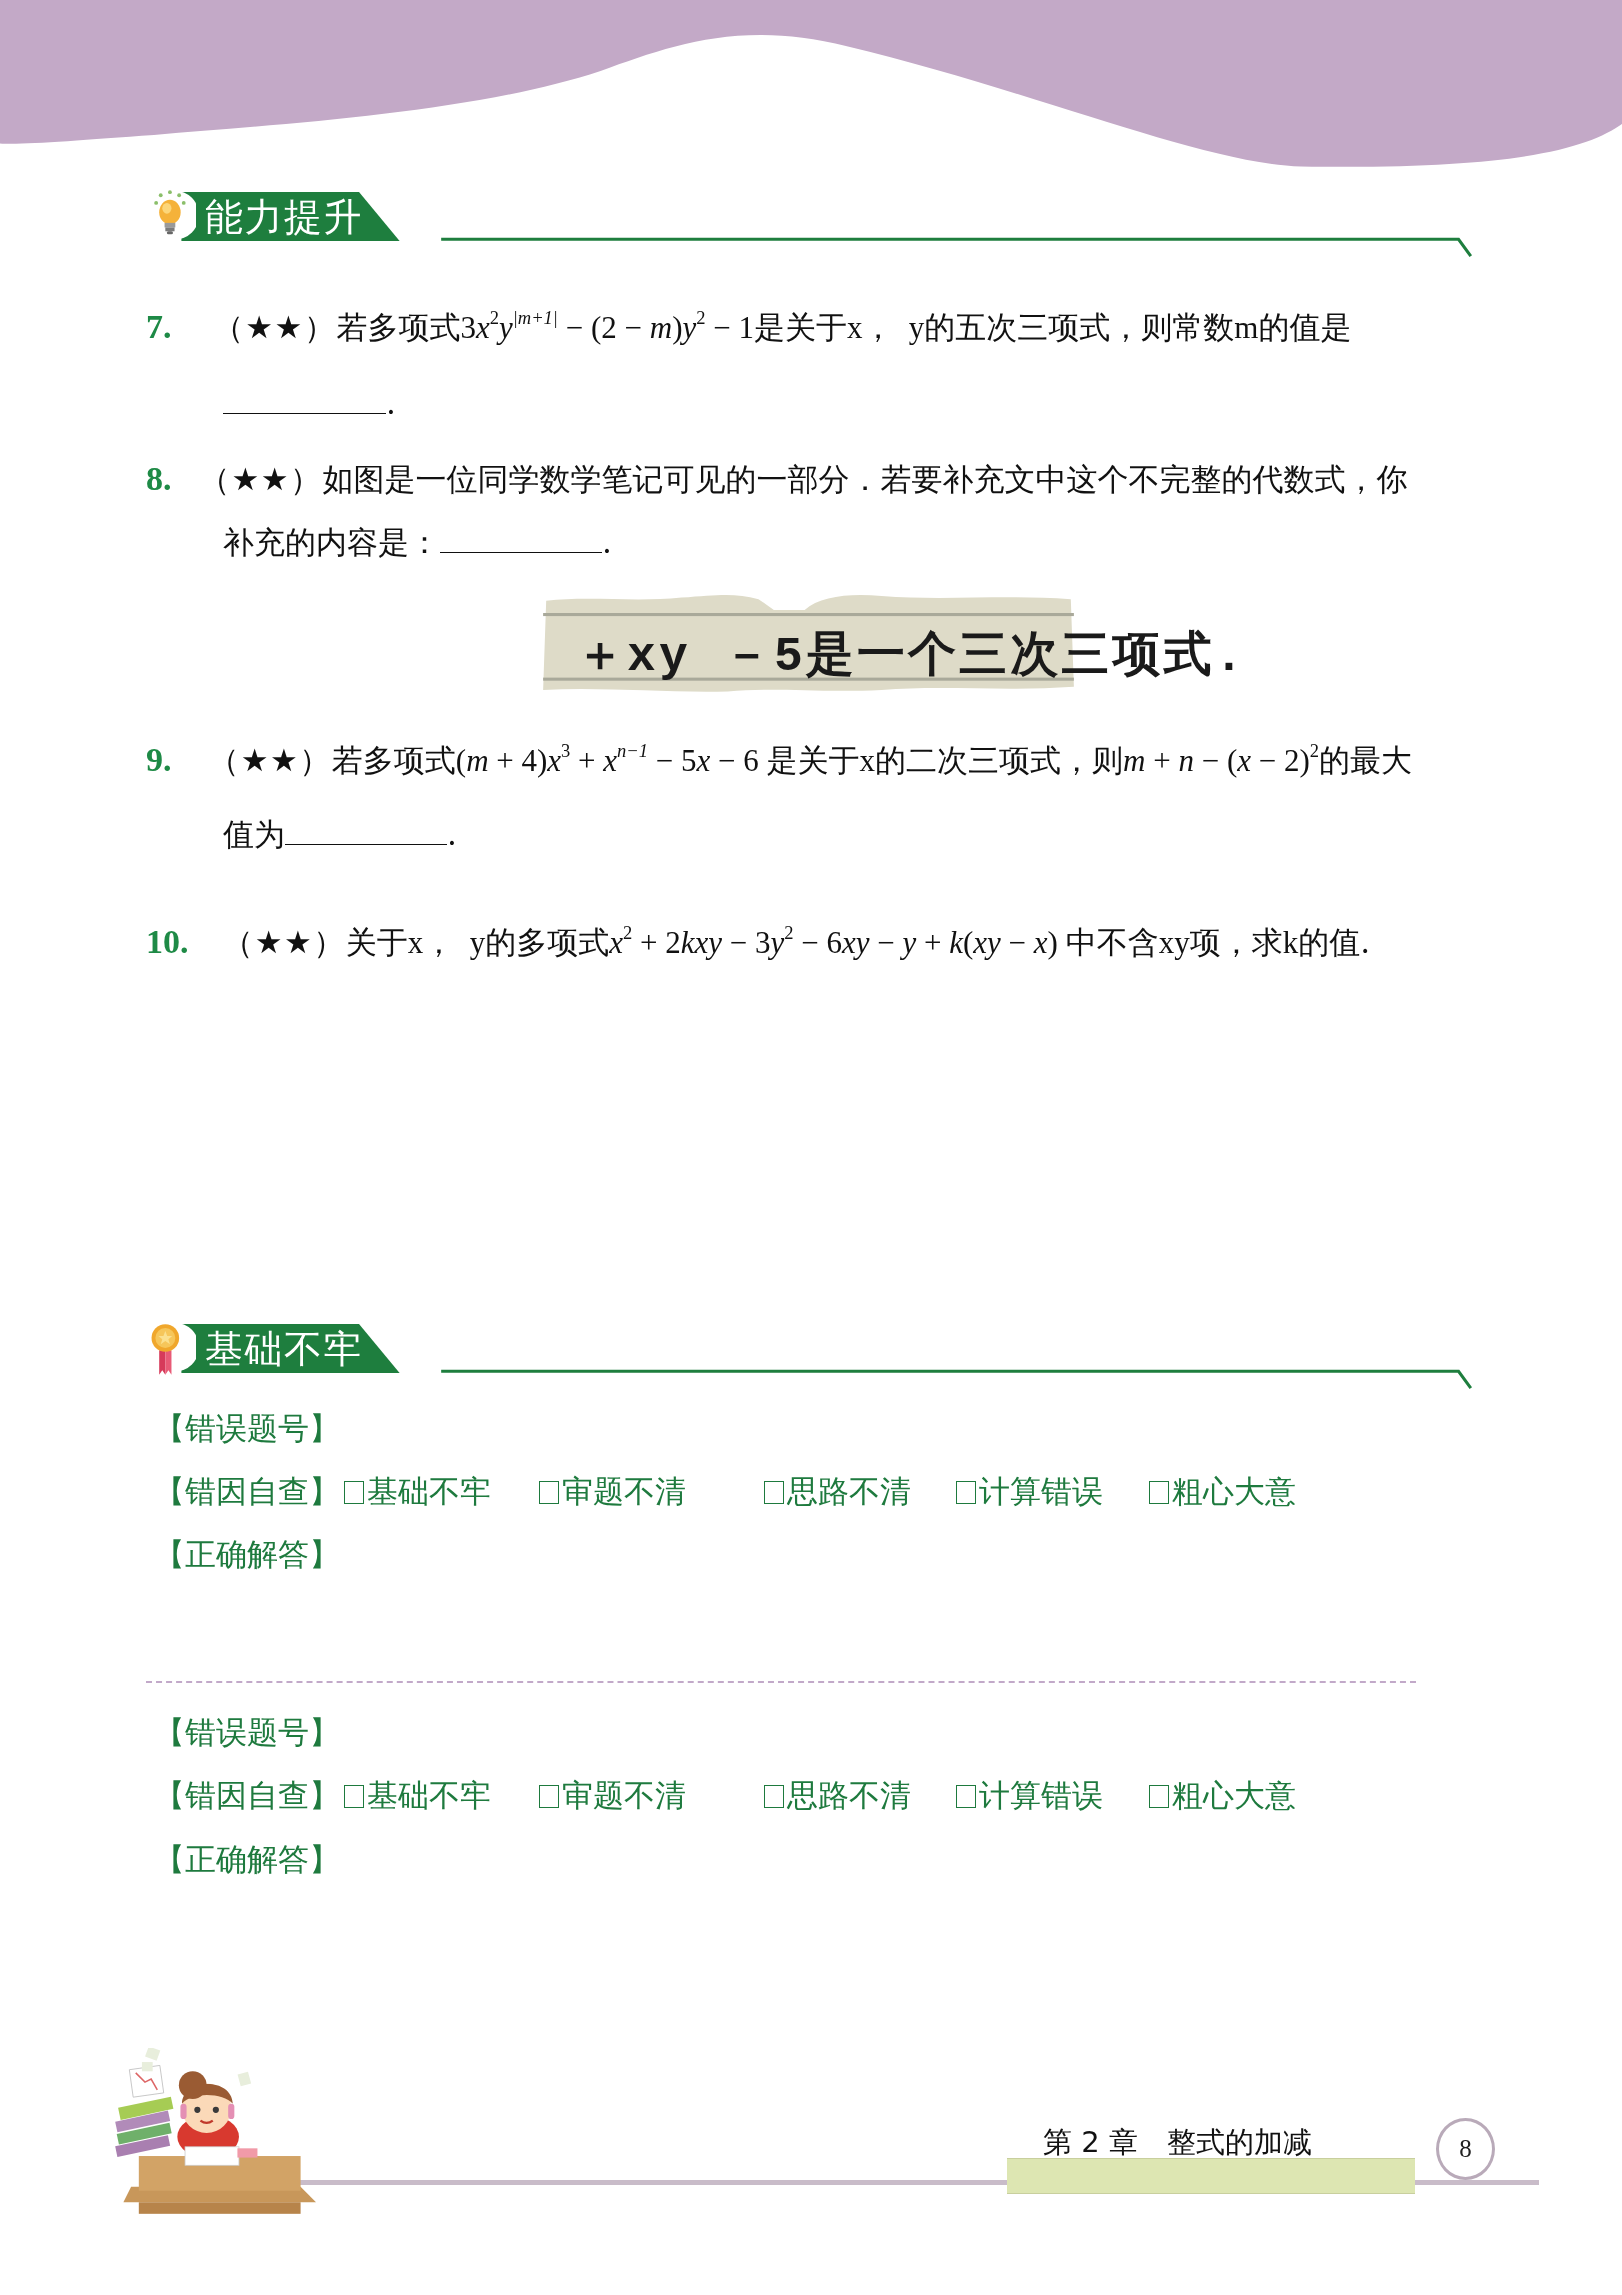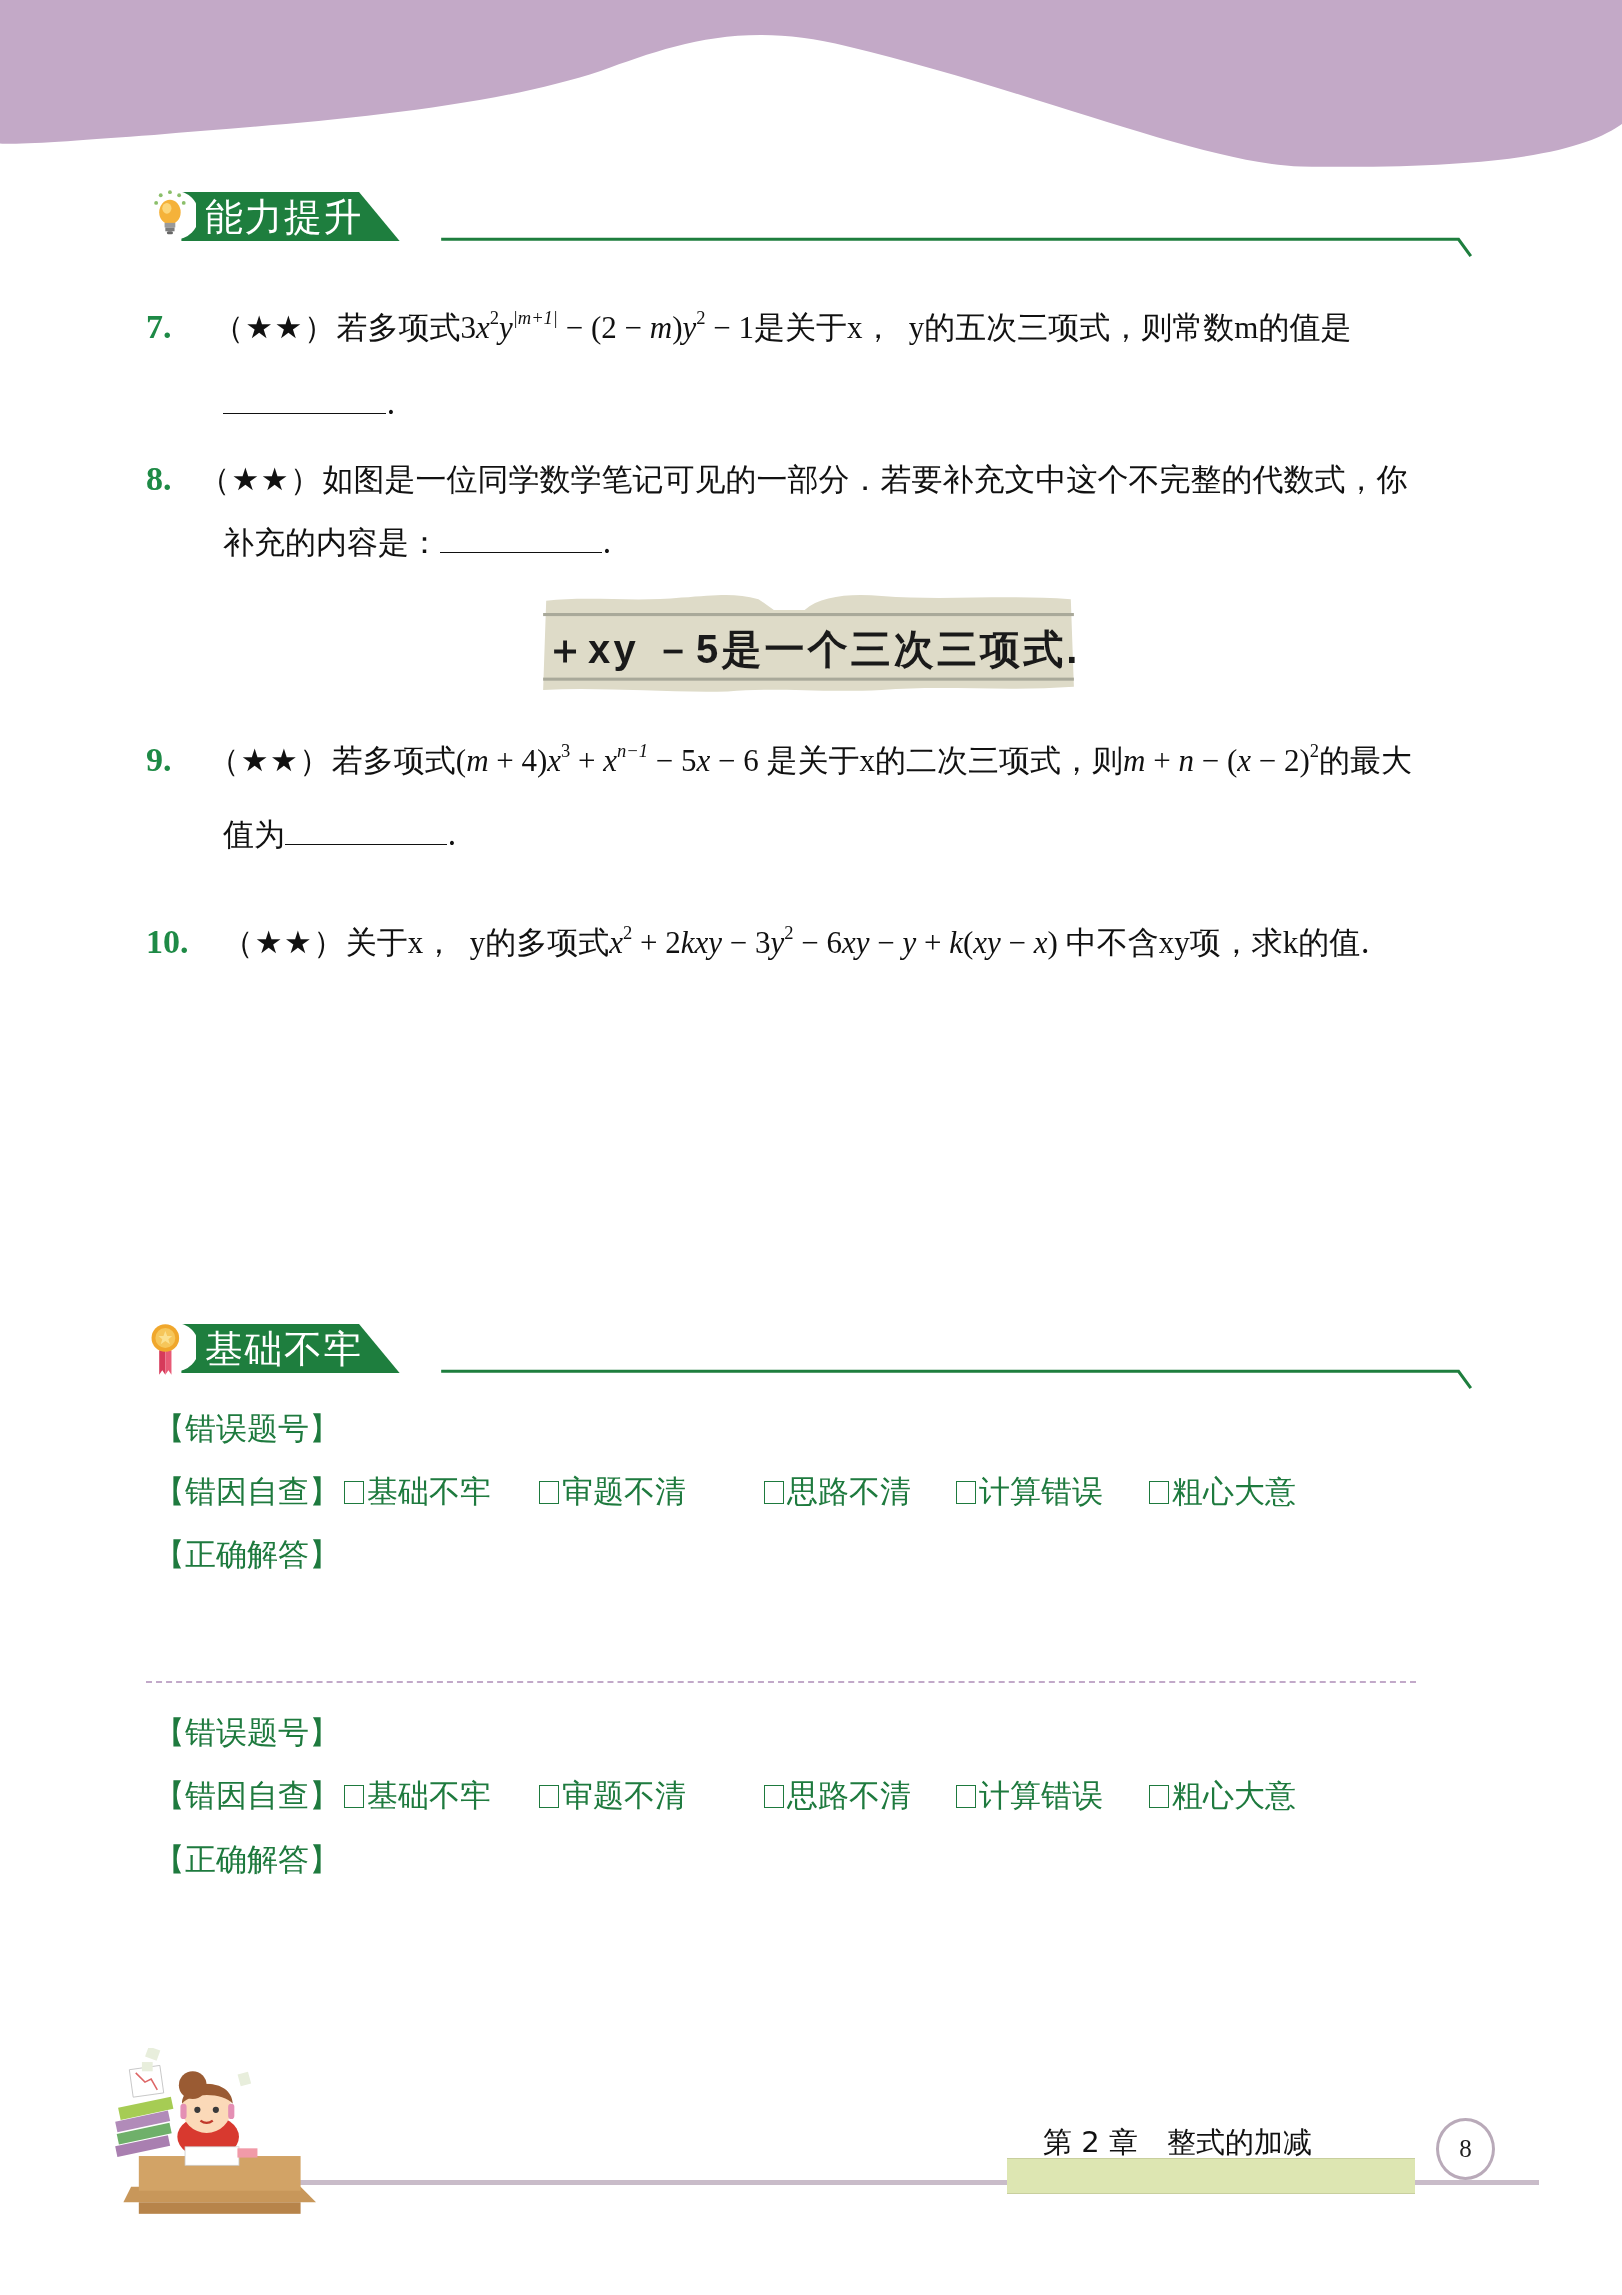--- a/index.html
+++ b/index.html
@@ -21,22 +21,22 @@
           font-size:34px; display:inline-block; }
   .stars { font-family:"DejaVu Sans",sans-serif; letter-spacing:1.5px; }
   .cn { font-family:"DejaVu Serif","Liberation Serif",serif;text-align:center; }
   .math { font-family:"Liberation Serif","DejaVu Serif",serif; font-style:normal;text-align:center; }
   .math i { font-style:italic; }
   sup { font-size:18.5px; line-height:0; position:relative; top:-3.1px; vertical-align:super; }
   .blank { display:inline-block; border-bottom:1.5px solid #111; height:28px; vertical-align:baseline; }
 
   
   .note { position:absolute; left:543px; top:593px; width:531px; height:100px; }
-  .note-text { position:absolute; left:545px; top:622px; font-family:Liberation Sans, sans-serif;
-               font-size:40px; font-weight:bold; color:#1a1a1a; letter-spacing:3.1px; white-space:nowrap; }
+  .note-text { position:absolute; left:576px; top:622px; font-family:Liberation Mono, monospace;
+               font-size:48px; font-weight:bold; color:#1a1a1a; letter-spacing:3.1px; white-space:nowrap; }
 
   
   .corr { position:absolute; left:154px; font-family:"DejaVu Sans","Liberation Sans",sans-serif;
           color:#1e7a3e; font-size:31px; line-height:37px; white-space:nowrap; }
   .opt { position:absolute; font-family:Liberation Sans, sans-serif;
          color:#1e7a3e; font-size:31px; line-height:37px; white-space:nowrap; }
   .box { display:inline-block; width:20px; height:23px; border:1.5px solid #1e7a3e; margin-right:3.1px;
          vertical-align:-2.3px; box-sizing:border-box; }
   .dash-sep { position:absolute; left:146px; top:1681px; width:1270px; height:0;
               border-top:2.3px dashed #c2a9c9; }

